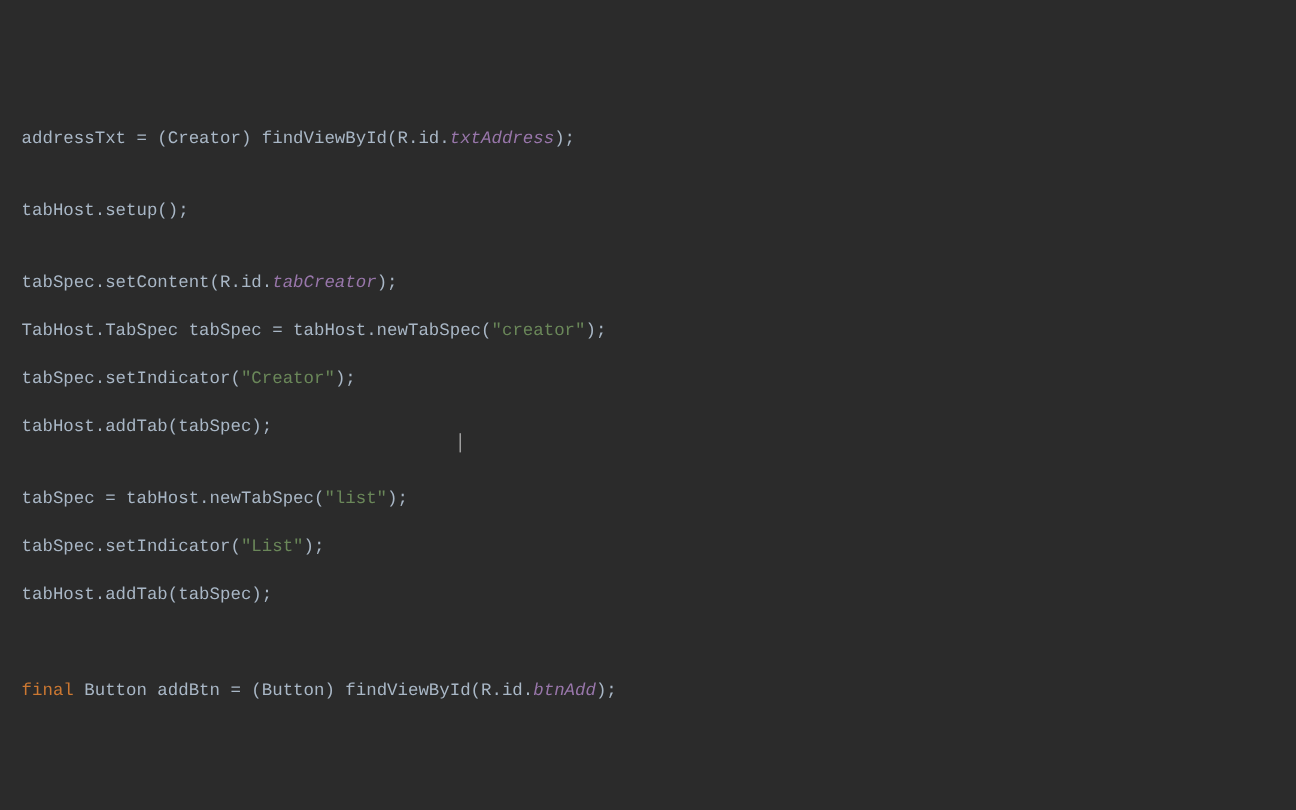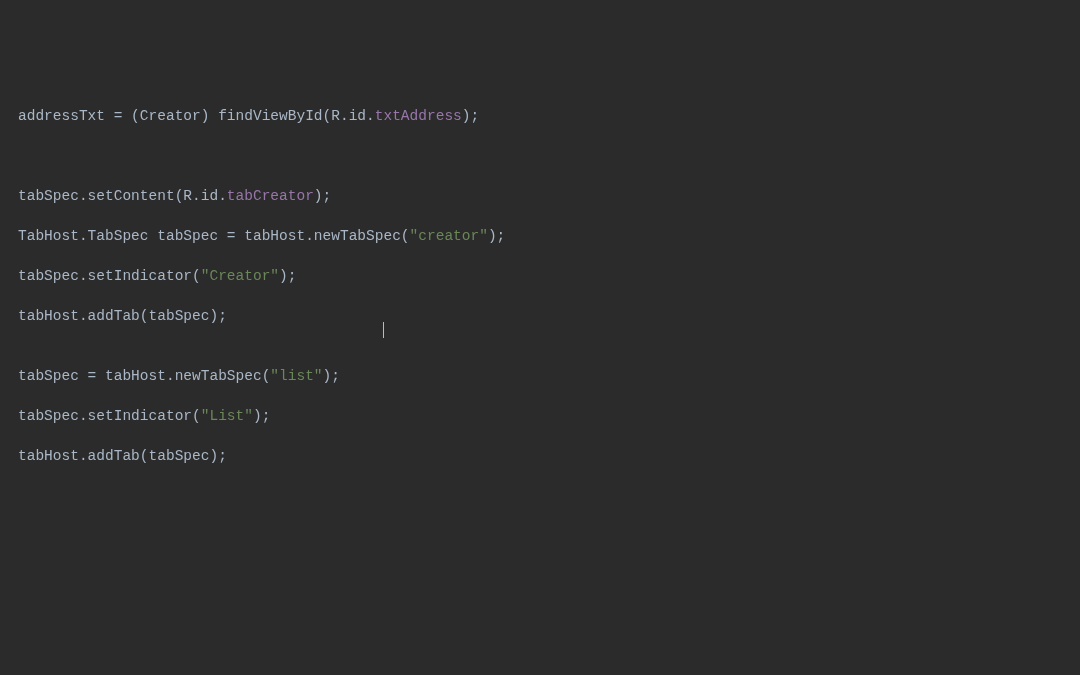--- a/index.html
+++ b/index.html
@@ -11,21 +11,21 @@
     color: #a9b7c6;
     overflow: hidden;
     width: 1080px;
     height: 675px;
     padding: 6px 0 0 18px;
     white-space: pre;
   }
   .line { display: block; }
   .kw { color: #cc7832; }
   .str { color: #6a8759; }
-  .id { color: #9876aa; }
+  .id { color: #9876aa; font-style: italic; }
   .cursor {
     display: inline-block;
     position: relative;
   }
   .cursor::after {
     content: '';
     position: absolute;
     top: 2px;
     left: 0;
     width: 1px;
@@ -34,31 +34,33 @@
   }
 </style>
 </head>
 <body>
 
 
 
 <div>
 <span class="line"><span>addressTxt = (Creator) findViewById(R.id.</span><span class="id">txtAddress</span><span>);</span></span>
 <span class="line"><span></span></span>
+<span class="line"><span>tabHost.setup();</span></span>
 <span class="line"><span></span></span>
 <span class="line"><span>tabSpec.setContent(R.id.</span><span class="id">tabCreator</span><span>);</span></span>
 <span class="line"><span>TabHost.TabSpec tabSpec = tabHost.newTabSpec(</span><span class="str">"creator"</span><span>);</span></span>
 <span class="line"><span>tabSpec.setIndicator(</span><span class="str">"Creator"</span><span>);</span></span>
 <span class="line"><span>tabHost.addTab(tabSpec);</span>                  <span class="cursor"></span></span>
 <span class="line"><span></span></span>
 <span class="line"><span>tabSpec = tabHost.newTabSpec(</span><span class="str">"list"</span><span>);</span></span>
 <span class="line"><span>tabSpec.setIndicator(</span><span class="str">"List"</span><span>);</span></span>
 <span class="line"><span>tabHost.addTab(tabSpec);</span></span>
 <span class="line"><span></span></span>
 <span class="line"><span></span></span>
+<span class="line"><span class="kw">final</span><span> Button addBtn = (Button) findViewById(R.id.</span><span class="id">btnAdd</span><span>);</span></span>
 
 
 
 <span class="line"><span></span></span>
 
 
 
 <span class="line"><span></span></span>
 
 <span class="line"><span></span></span>

